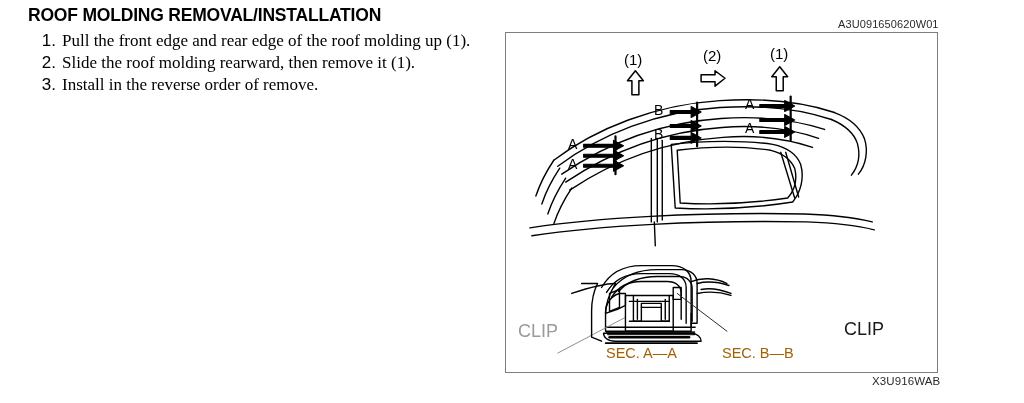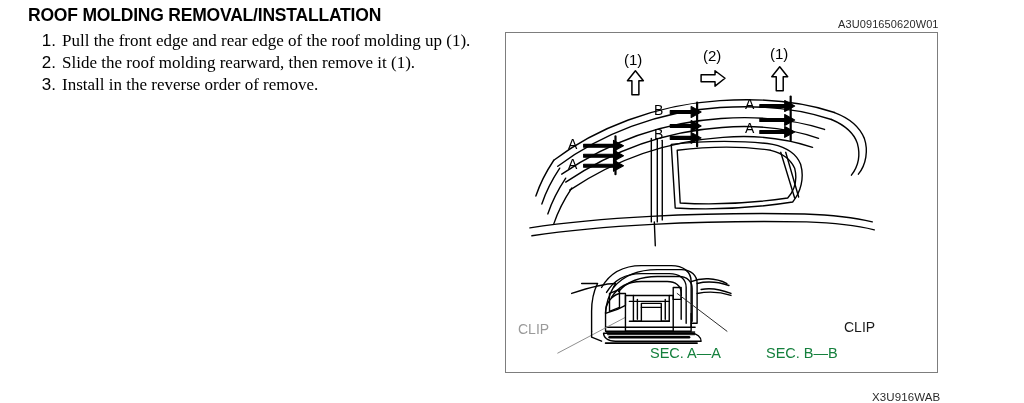--- a/index.html
+++ b/index.html
@@ -75,21 +75,21 @@
     left: 838px;
     top: 18px;
     font-size: 11px;
     color: #2b2b2b;
     letter-spacing: 0.1px;
     white-space: nowrap;
   }
   #bottom-code {
     position: absolute;
     left: 872px;
-    top: 391px;
+    top: 375px;
     font-size: 11.5px;
     color: #2b2b2b;
     letter-spacing: 0.1px;
     white-space: nowrap;
   }
 
   .svg-layer {
     position: absolute;
     left: 0;
     top: 0;
@@ -107,27 +107,26 @@
   .sec-mark {
     position: absolute;
     font-size: 14px;
     font-weight: normal;
     color: #000;
     white-space: nowrap;
   }
   .sec-caption {
     position: absolute;
     font-size: 14.5px;
-    color: #15803d;
-    white-space: nowrap;
-    margin-left: 44px;
+    color: #a16207;
+    white-space: nowrap;
   }
   .clip-label {
     position: absolute;
-    font-size: 14px;
+    font-size: 18px;
     white-space: nowrap;
   }
   .clip-left  { color: #9a9a9a; }
   .clip-right { color: #1a1a1a; }
 </style>
 </head>
 <body>
 
 <div id="instructions">
 

